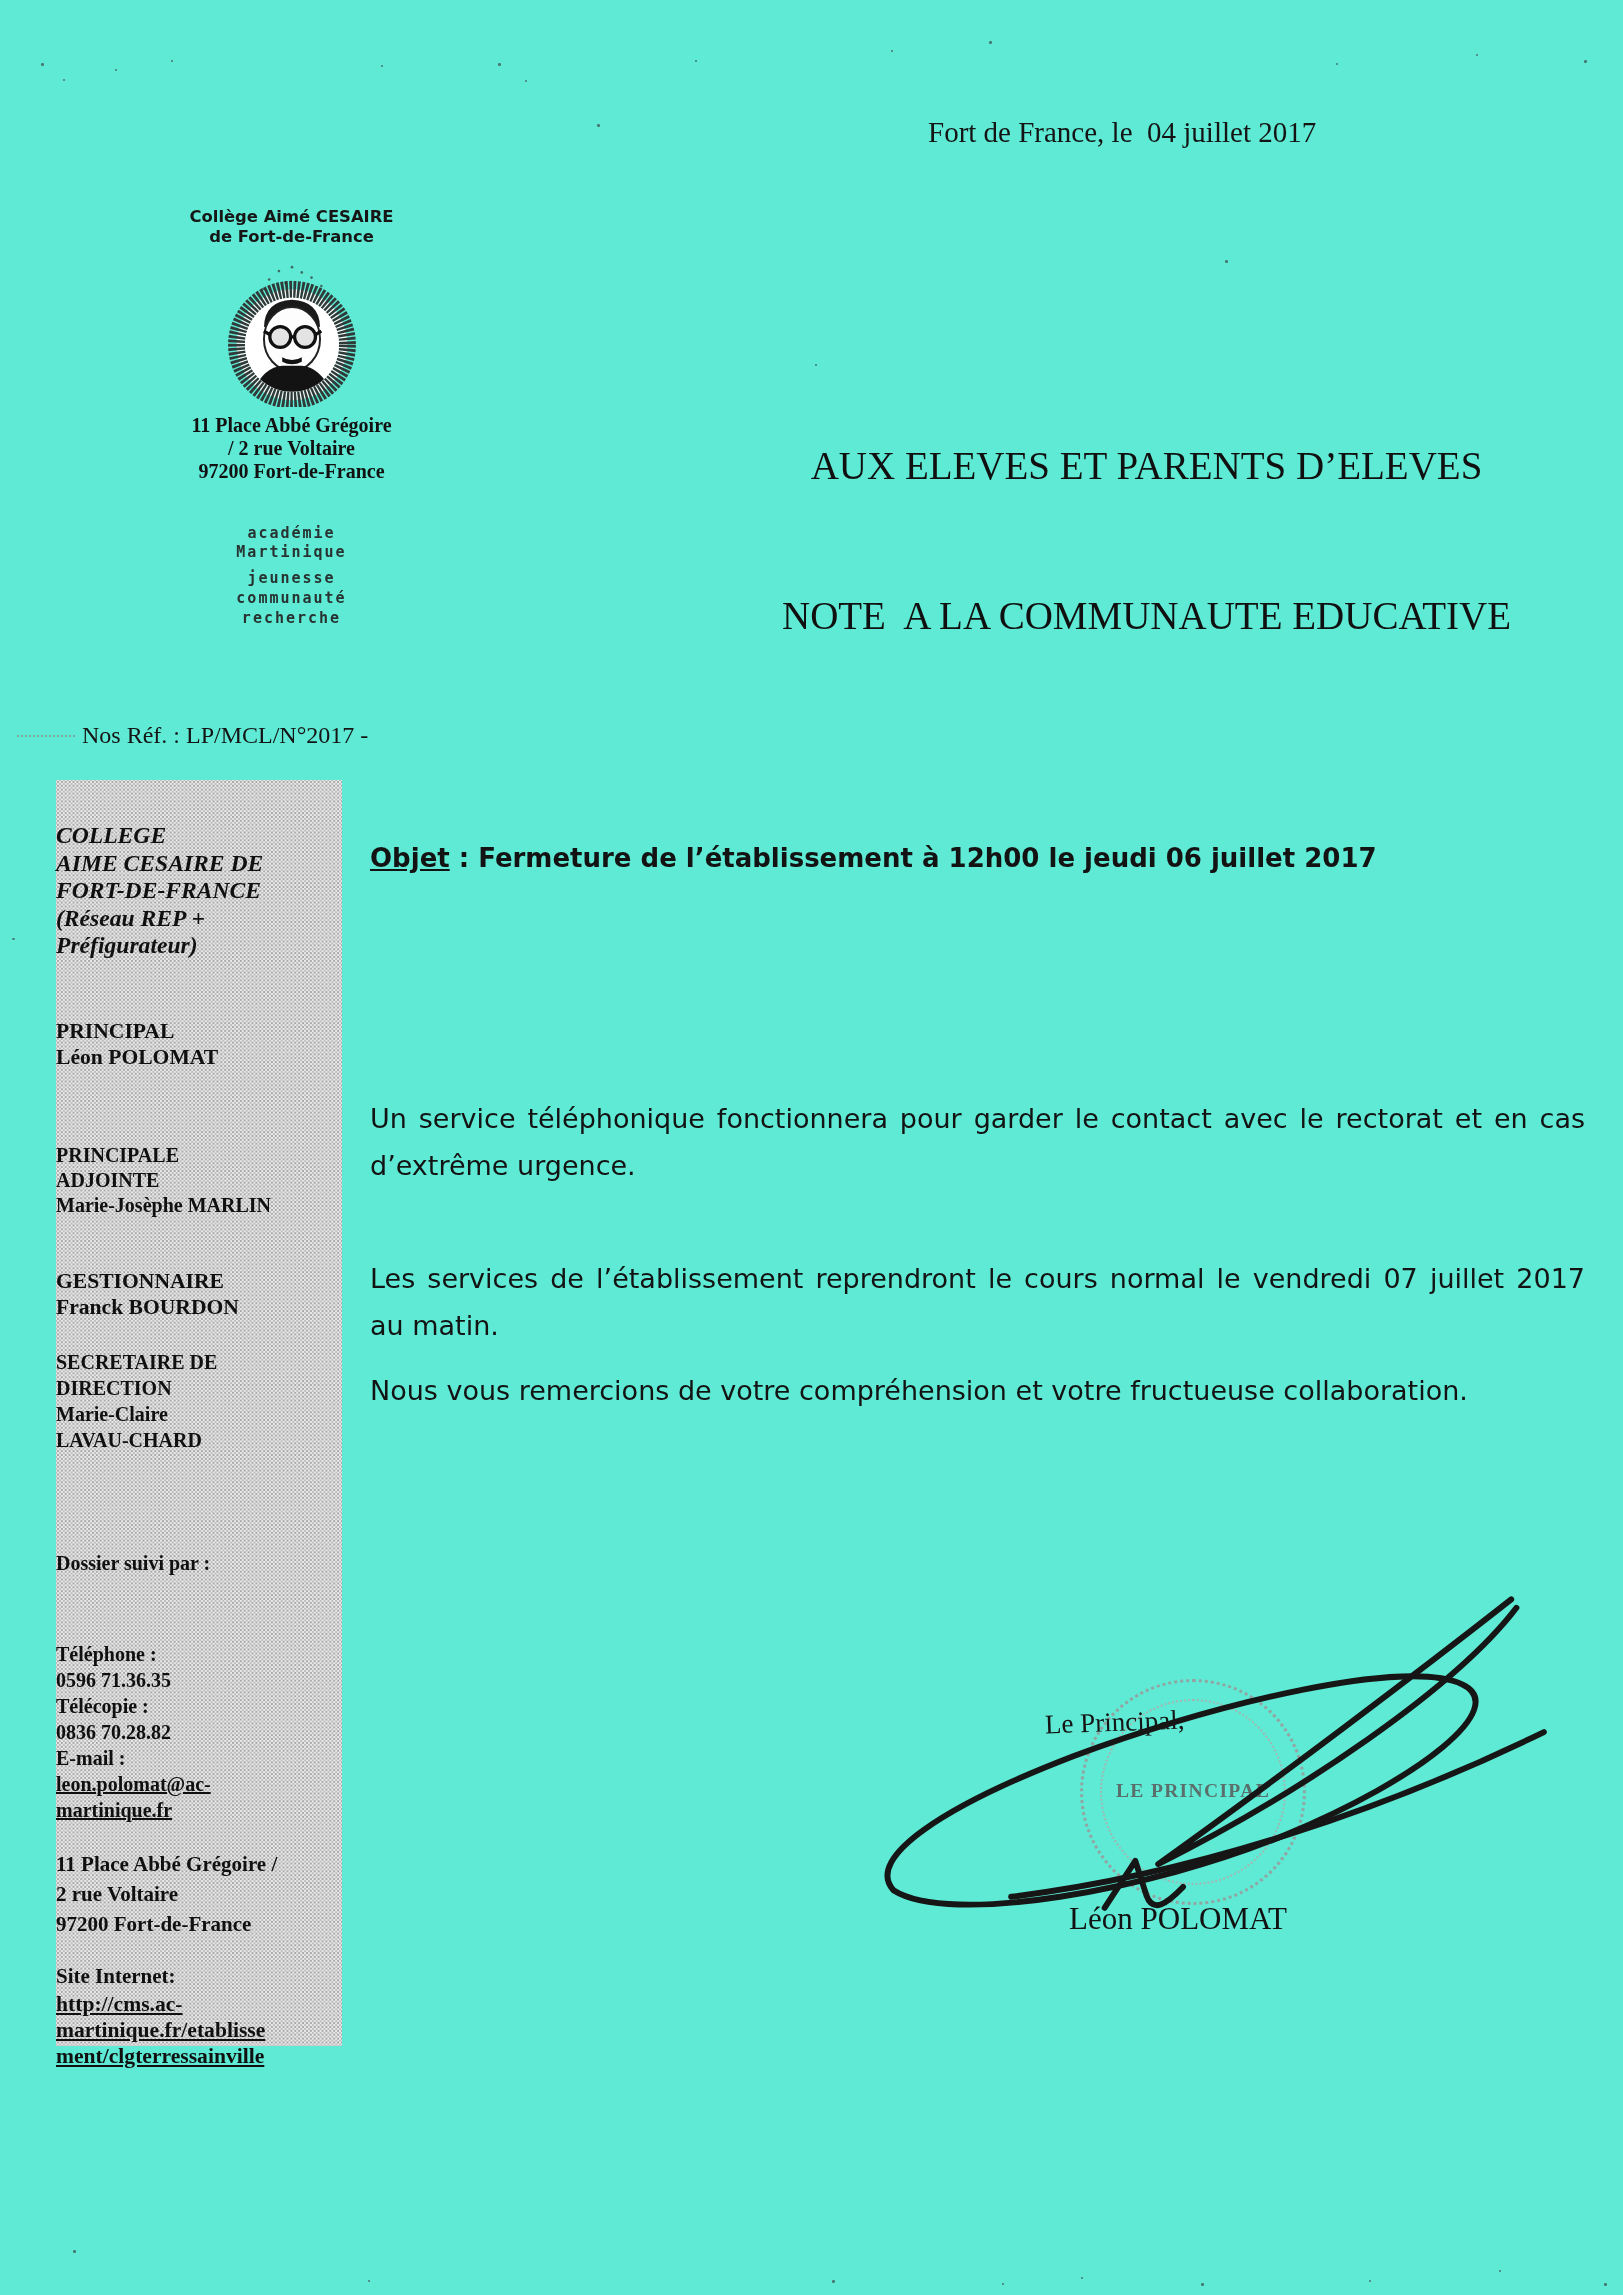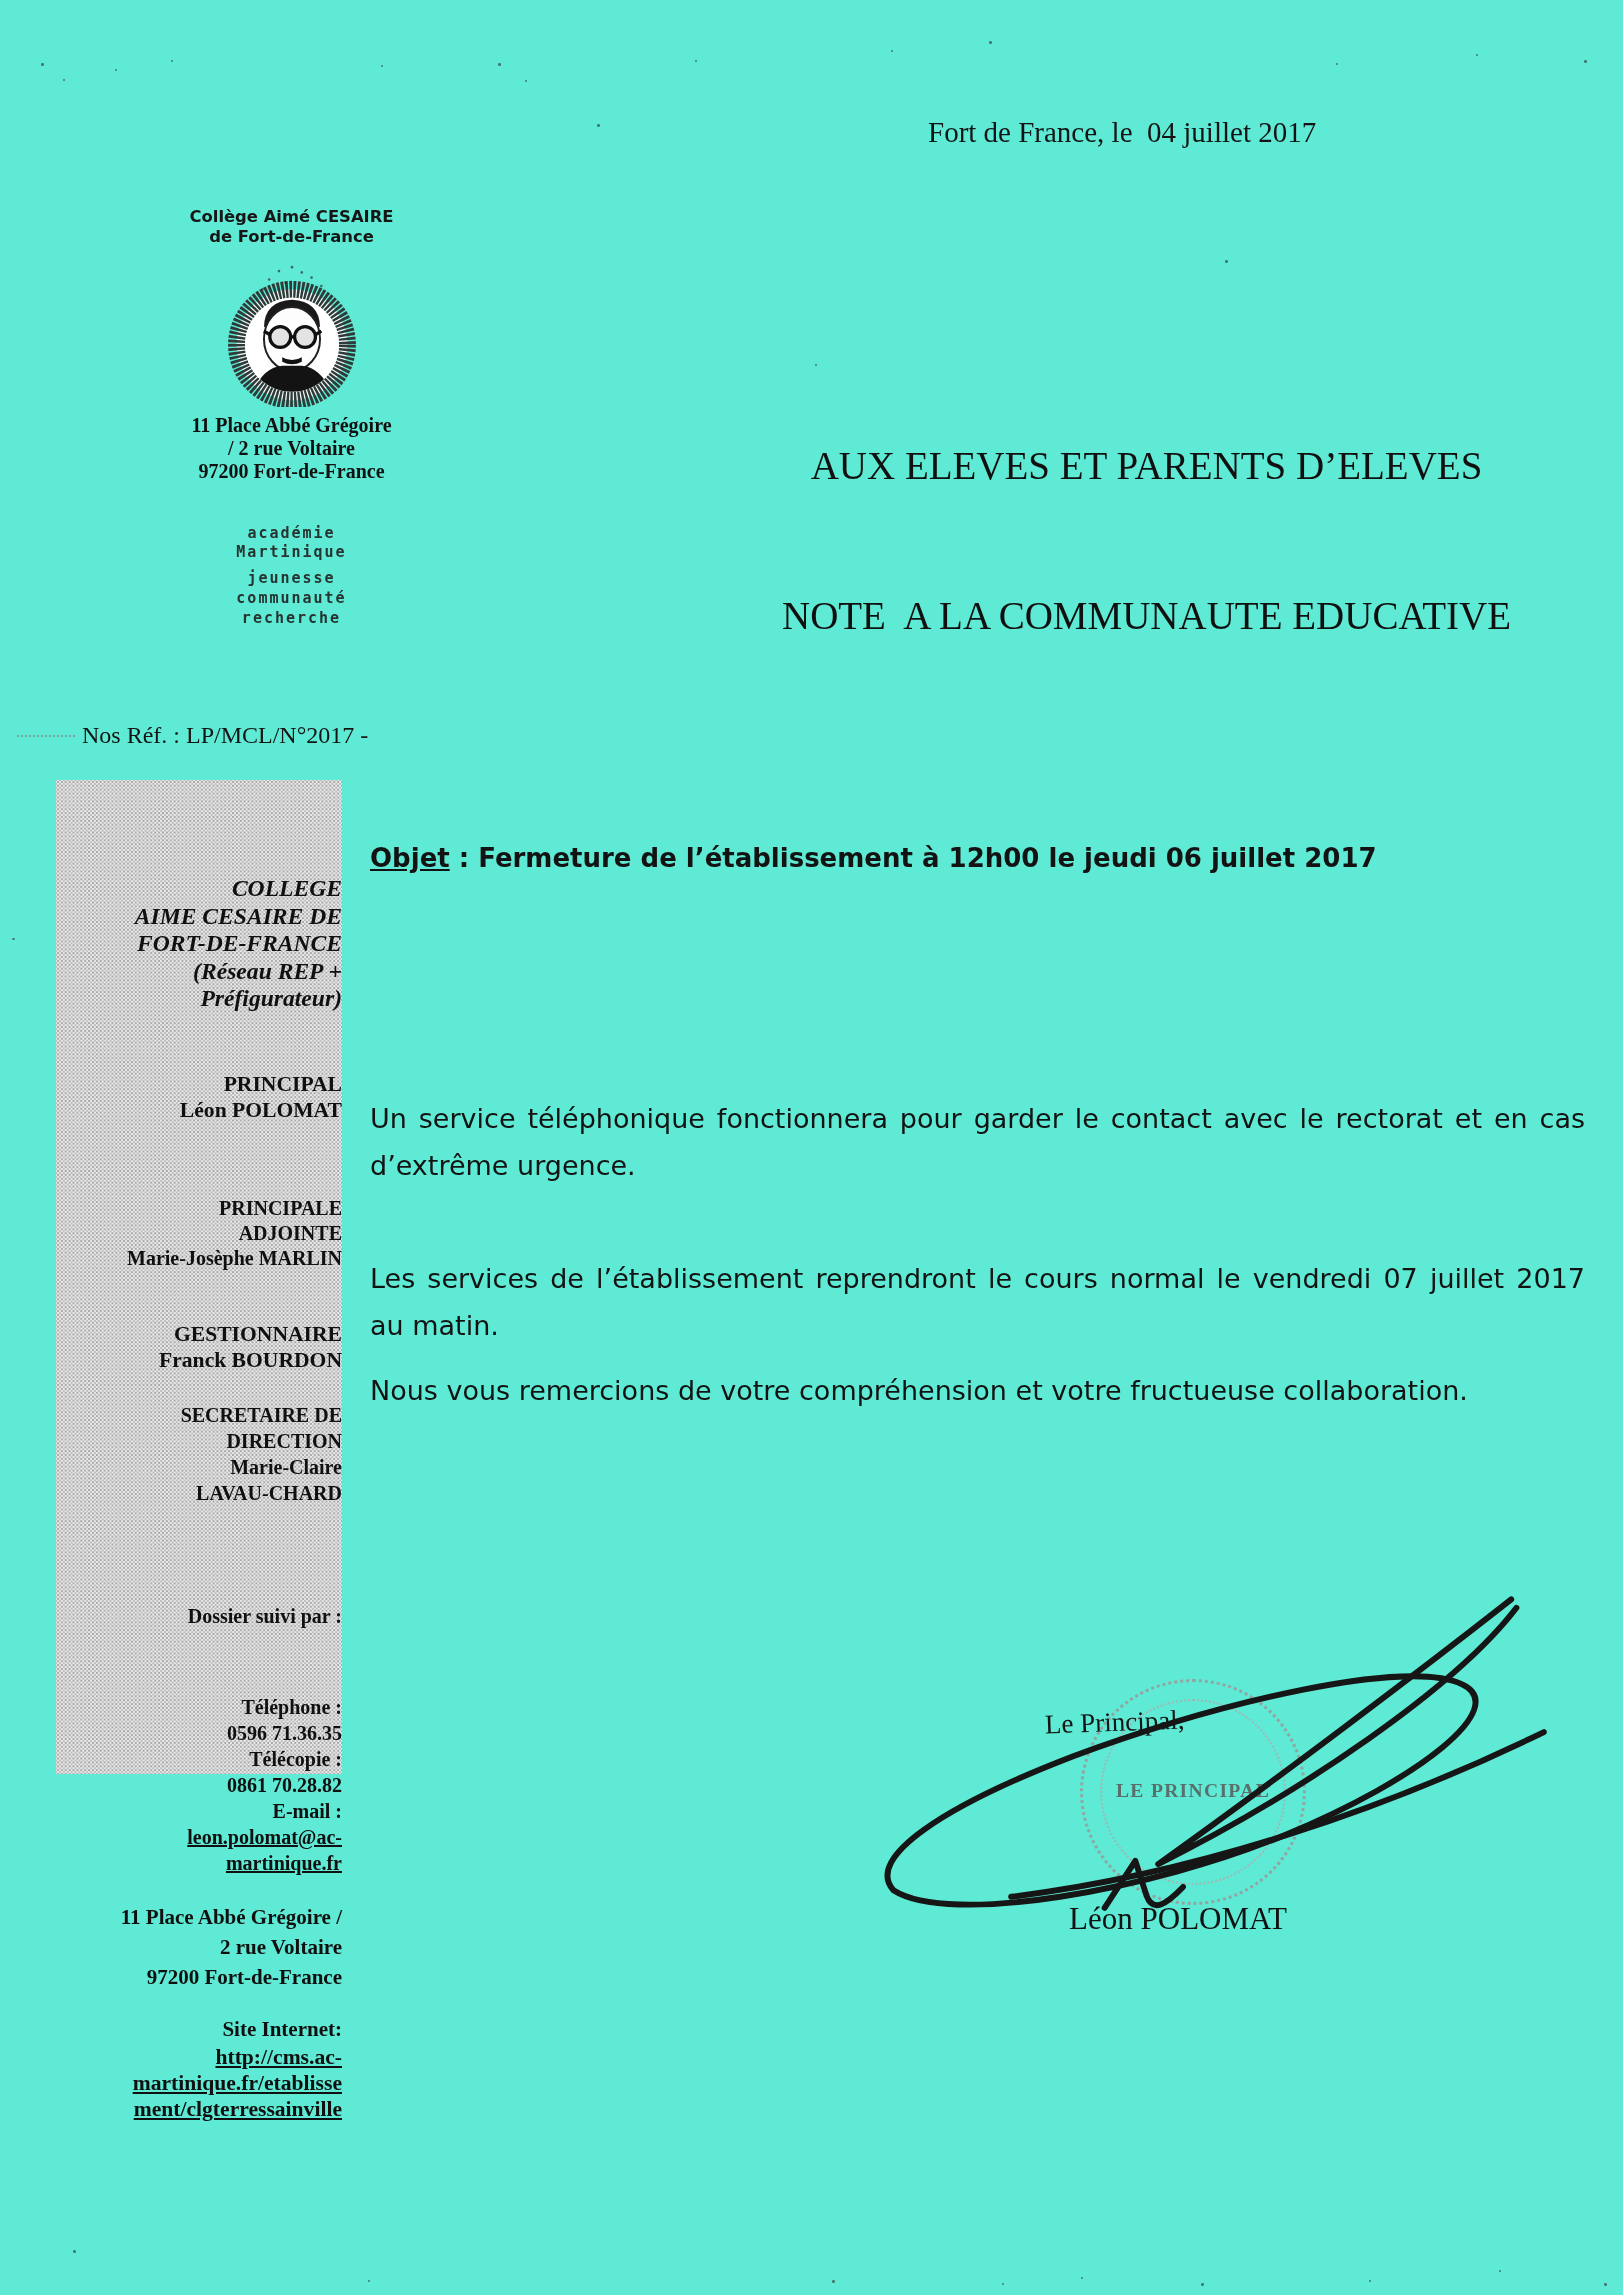--- a/index.html
+++ b/index.html
@@ -22,26 +22,26 @@
   .academy .gap{display:block;height:6.5px;}
 
   .ref-line{position:absolute;left:82px;top:722px;font-size:24px;color:#141414;}
   .ref-dots{position:absolute;left:17px;top:735px;width:58px;border-top:2px dotted #8a8a8a;opacity:.7;}
 
   
   .note-title{position:absolute;left:767px;top:341px;width:759px;text-align:center;
               font-size:39px;line-height:50px;color:#101010;white-space:pre;}
 
   
-  .sidebar{position:absolute;left:56px;top:780px;width:286px;height:994px;
+  .sidebar{position:absolute;left:56px;top:780px;width:286px;height:1266px;
            background-color:#e9e9e9;
            background-image:radial-gradient(circle,#a8a8a8 0.7px,transparent 1px),
                             radial-gradient(circle,#bdbdbd 0.7px,transparent 1px);
            background-size:3.9px 3.9px,3.9px 3.9px;background-position:0 0,2px 2px;
-           text-align:right;font-weight:bold;color:#101010;box-sizing:border-box;padding-top:95px;}
+           text-align:left;font-weight:bold;color:#101010;box-sizing:border-box;padding-top:42px;}
   .sb-college{font-style:italic;font-size:23.6px;line-height:27.5px;}
   .sb-block-a{margin-top:58px;font-size:21.6px;line-height:26px;}
   .sb-block-b{margin-top:73px;font-size:20px;line-height:25px;}
   .sb-block-c{margin-top:50px;font-size:21.6px;line-height:26px;}
   .sb-block-d{margin-top:29px;font-size:20px;line-height:26px;}
   .sb-dossier{margin-top:97px;font-size:20px;line-height:26px;}
   .sb-contact{margin-top:65px;font-size:20px;line-height:26px;}
   .sb-addr{margin-top:26px;font-size:21px;line-height:30px;}
   .sb-site{margin-top:23.6px;font-size:21px;line-height:29px;}
   .sb-site .link{font-size:21.6px;line-height:26px;}
@@ -182,21 +182,21 @@
       <div>SECRETAIRE DE</div>
       <div>DIRECTION</div>
       <div>Marie-Claire</div>
       <div>LAVAU-CHARD</div>
     </div>
     <div class="sb-dossier">Dossier suivi par :</div>
     <div class="sb-contact">
       <div>Téléphone :</div>
       <div>0596 71.36.35</div>
       <div>Télécopie :</div>
-      <div>0861 70.28.82</div>
+      <div>0836 70.28.82</div>
       <div>E-mail :</div>
       <div class="u">leon.polomat@ac-</div>
       <div class="u">martinique.fr</div>
     </div>
     <div class="sb-addr">
       <div>11 Place Abbé Grégoire /</div>
       <div>2 rue Voltaire</div>
       <div>97200 Fort-de-France</div>
     </div>
     <div class="sb-site">

